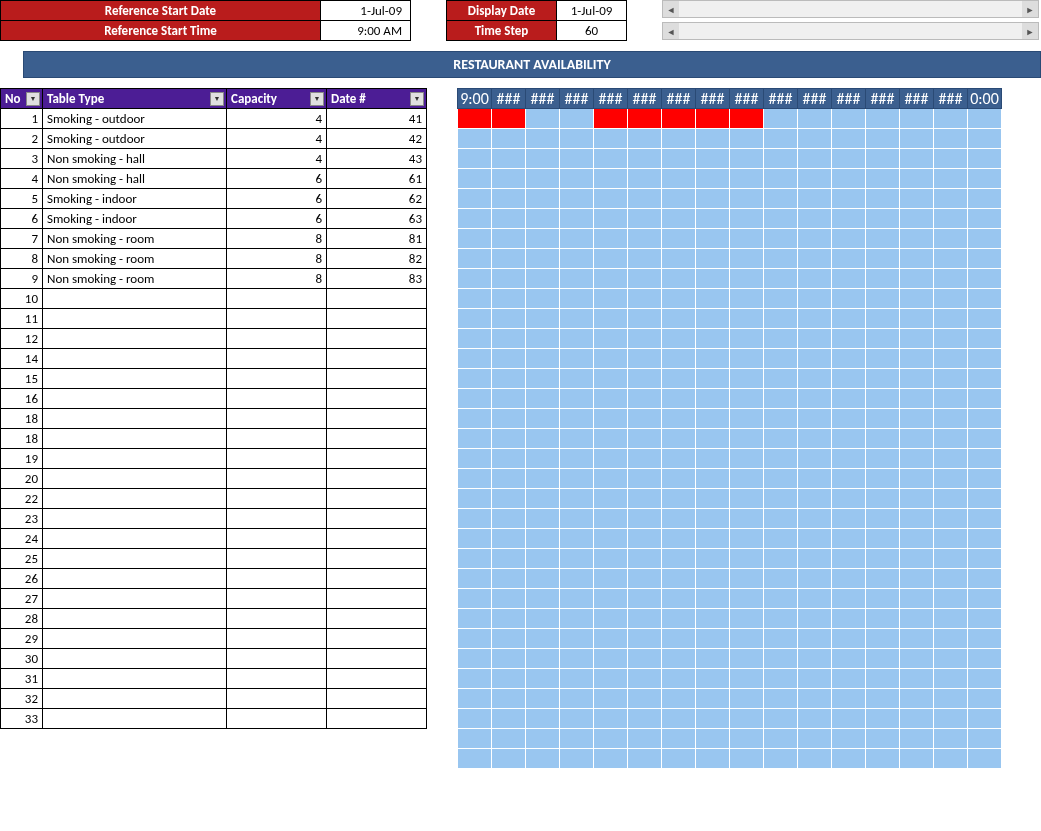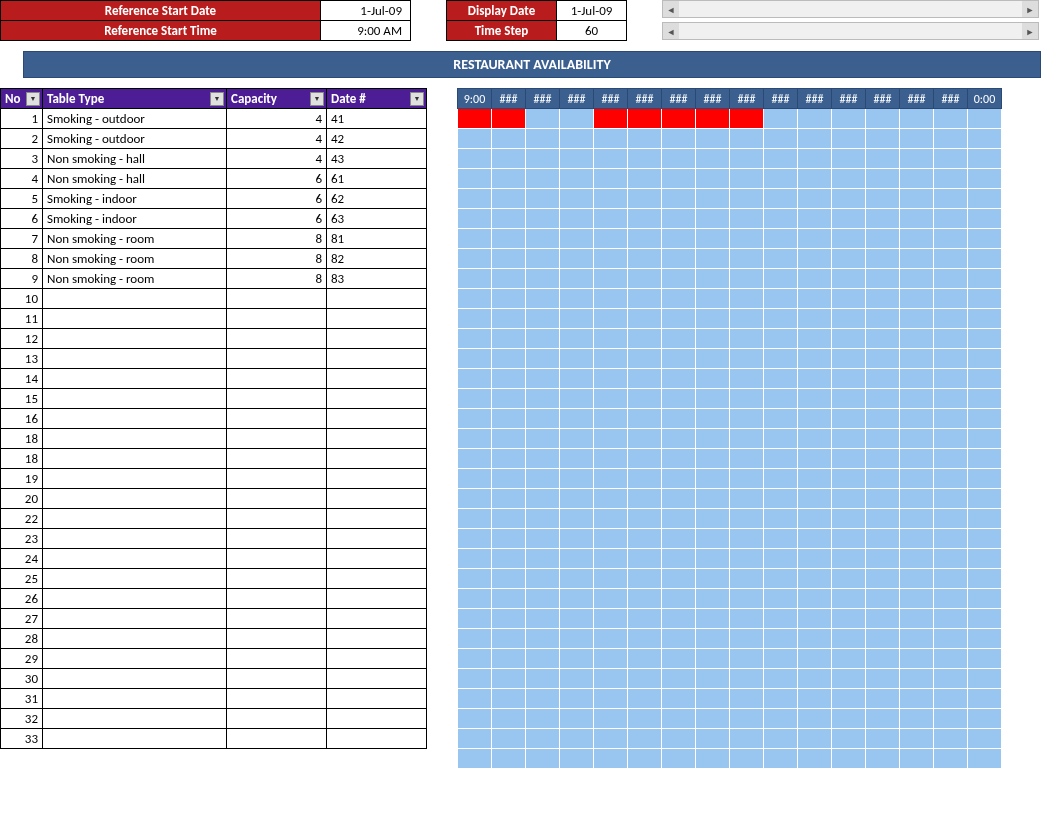--- a/index.html
+++ b/index.html
@@ -98,21 +98,21 @@
     text-align: left;
     position: relative;
   }
   .col-no { width: 42px; text-align: right; }
   .col-type { width: 184px; text-align: left; }
   .col-cap { width: 100px; text-align: right; }
   .col-tnum { width: 100px; text-align: center; }
   .left-table th.col-cap, .left-table th.col-tnum { text-align: left; }
   .left-table td.col-no { text-align: right; }
   .left-table td.col-cap { text-align: right; }
-  .left-table td.col-tnum { text-align: left; }
+  .left-table td.col-tnum { text-align: right; }
   .filter-btn {
     position: absolute;
     right: 2px;
     top: 50%;
     transform: translateY(-50%);
     width: 14px;
     height: 14px;
     background: #e0e0e0;
     border: 1px solid #888;
     display: flex;
@@ -125,21 +125,21 @@
   .grid-table {
     border-collapse: collapse;
   }
   .grid-table th {
     background: #3b5f8f;
     color: #fff;
     font-weight: normal;
     height: 20px;
     padding: 0 2px;
     border: 1px solid #2a4a75;
-    font-size: 12px;
+    font-size: 16px;
     width: 34px;
     text-align: center;
   }
   .grid-table td {
     background: #99c6f0;
     border: 1px solid #fff;
     width: 34px;
     height: 20px;
   }
   .grid-table td.booked {
@@ -281,26 +281,20 @@
           <td class="col-cap"></td>
           <td class="col-tnum"></td>
         </tr>
         <tr>
           <td class="col-no">12</td>
           <td class="col-type"></td>
           <td class="col-cap"></td>
           <td class="col-tnum"></td>
         </tr>
         <tr>
-          <td class="col-no">13</td>
-          <td class="col-type"></td>
-          <td class="col-cap"></td>
-          <td class="col-tnum"></td>
-        </tr>
-        <tr>
           <td class="col-no">14</td>
           <td class="col-type"></td>
           <td class="col-cap"></td>
           <td class="col-tnum"></td>
         </tr>
         <tr>
           <td class="col-no">15</td>
           <td class="col-type"></td>
           <td class="col-cap"></td>
           <td class="col-tnum"></td>

